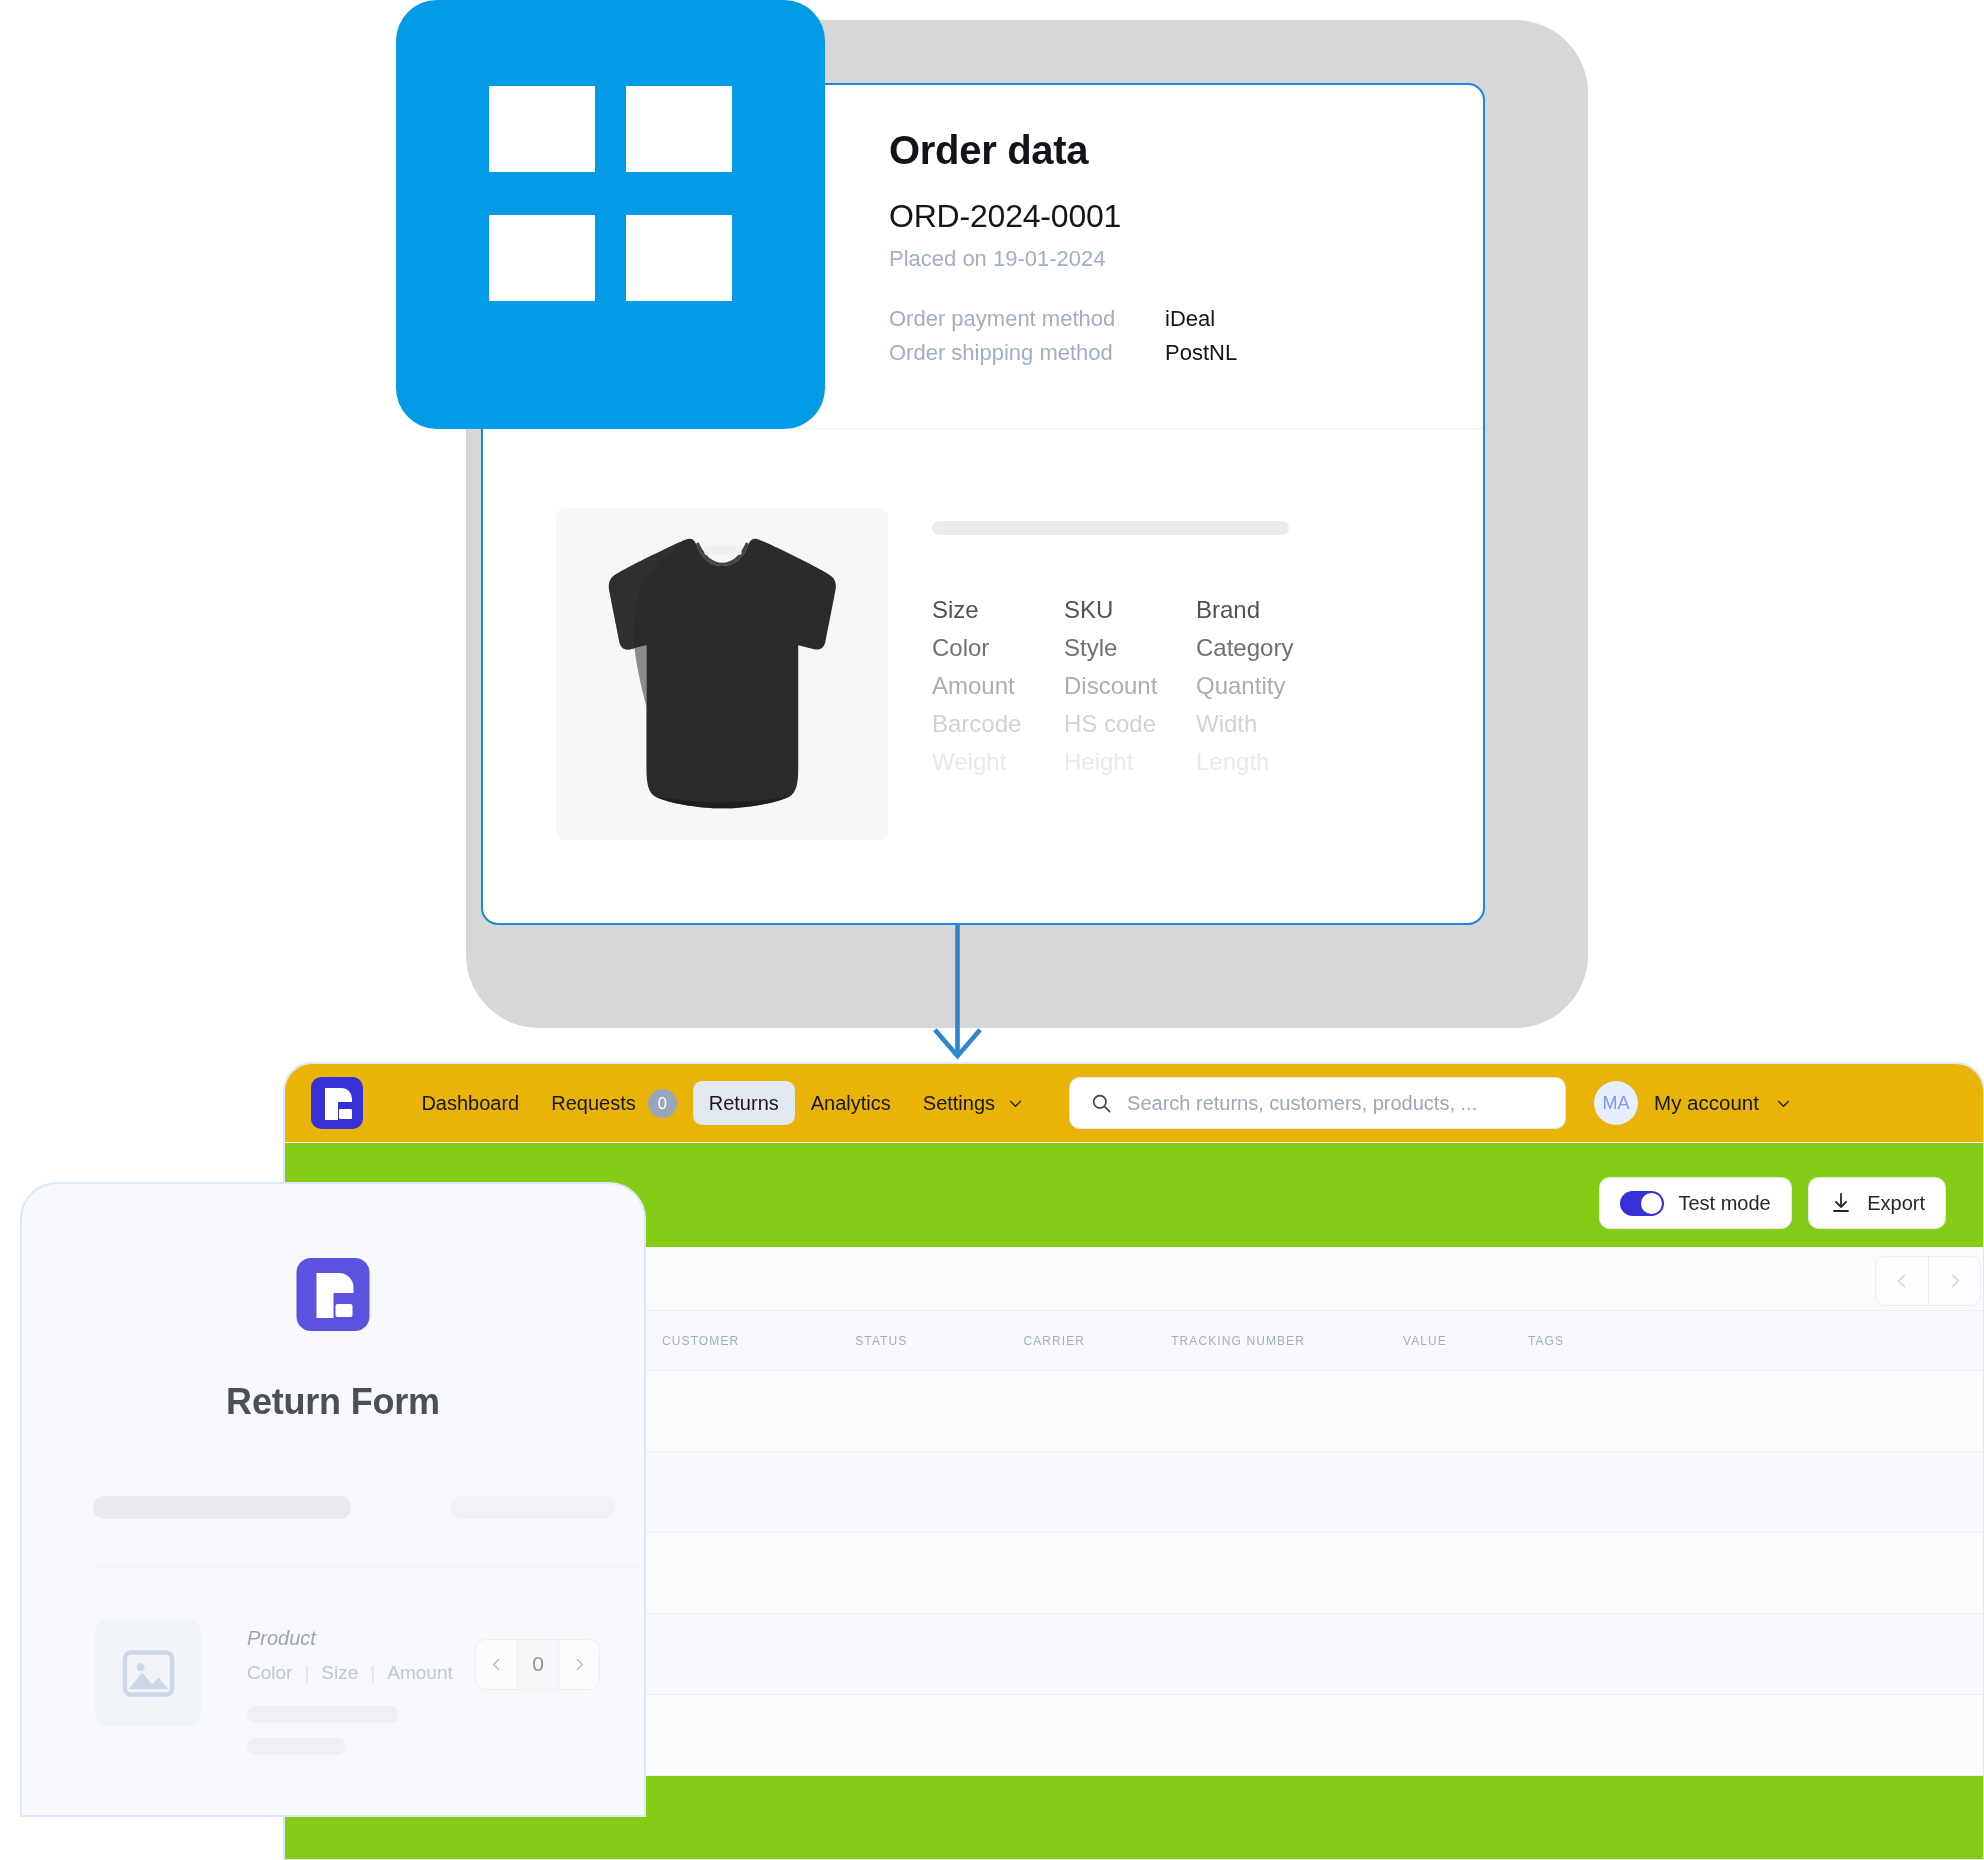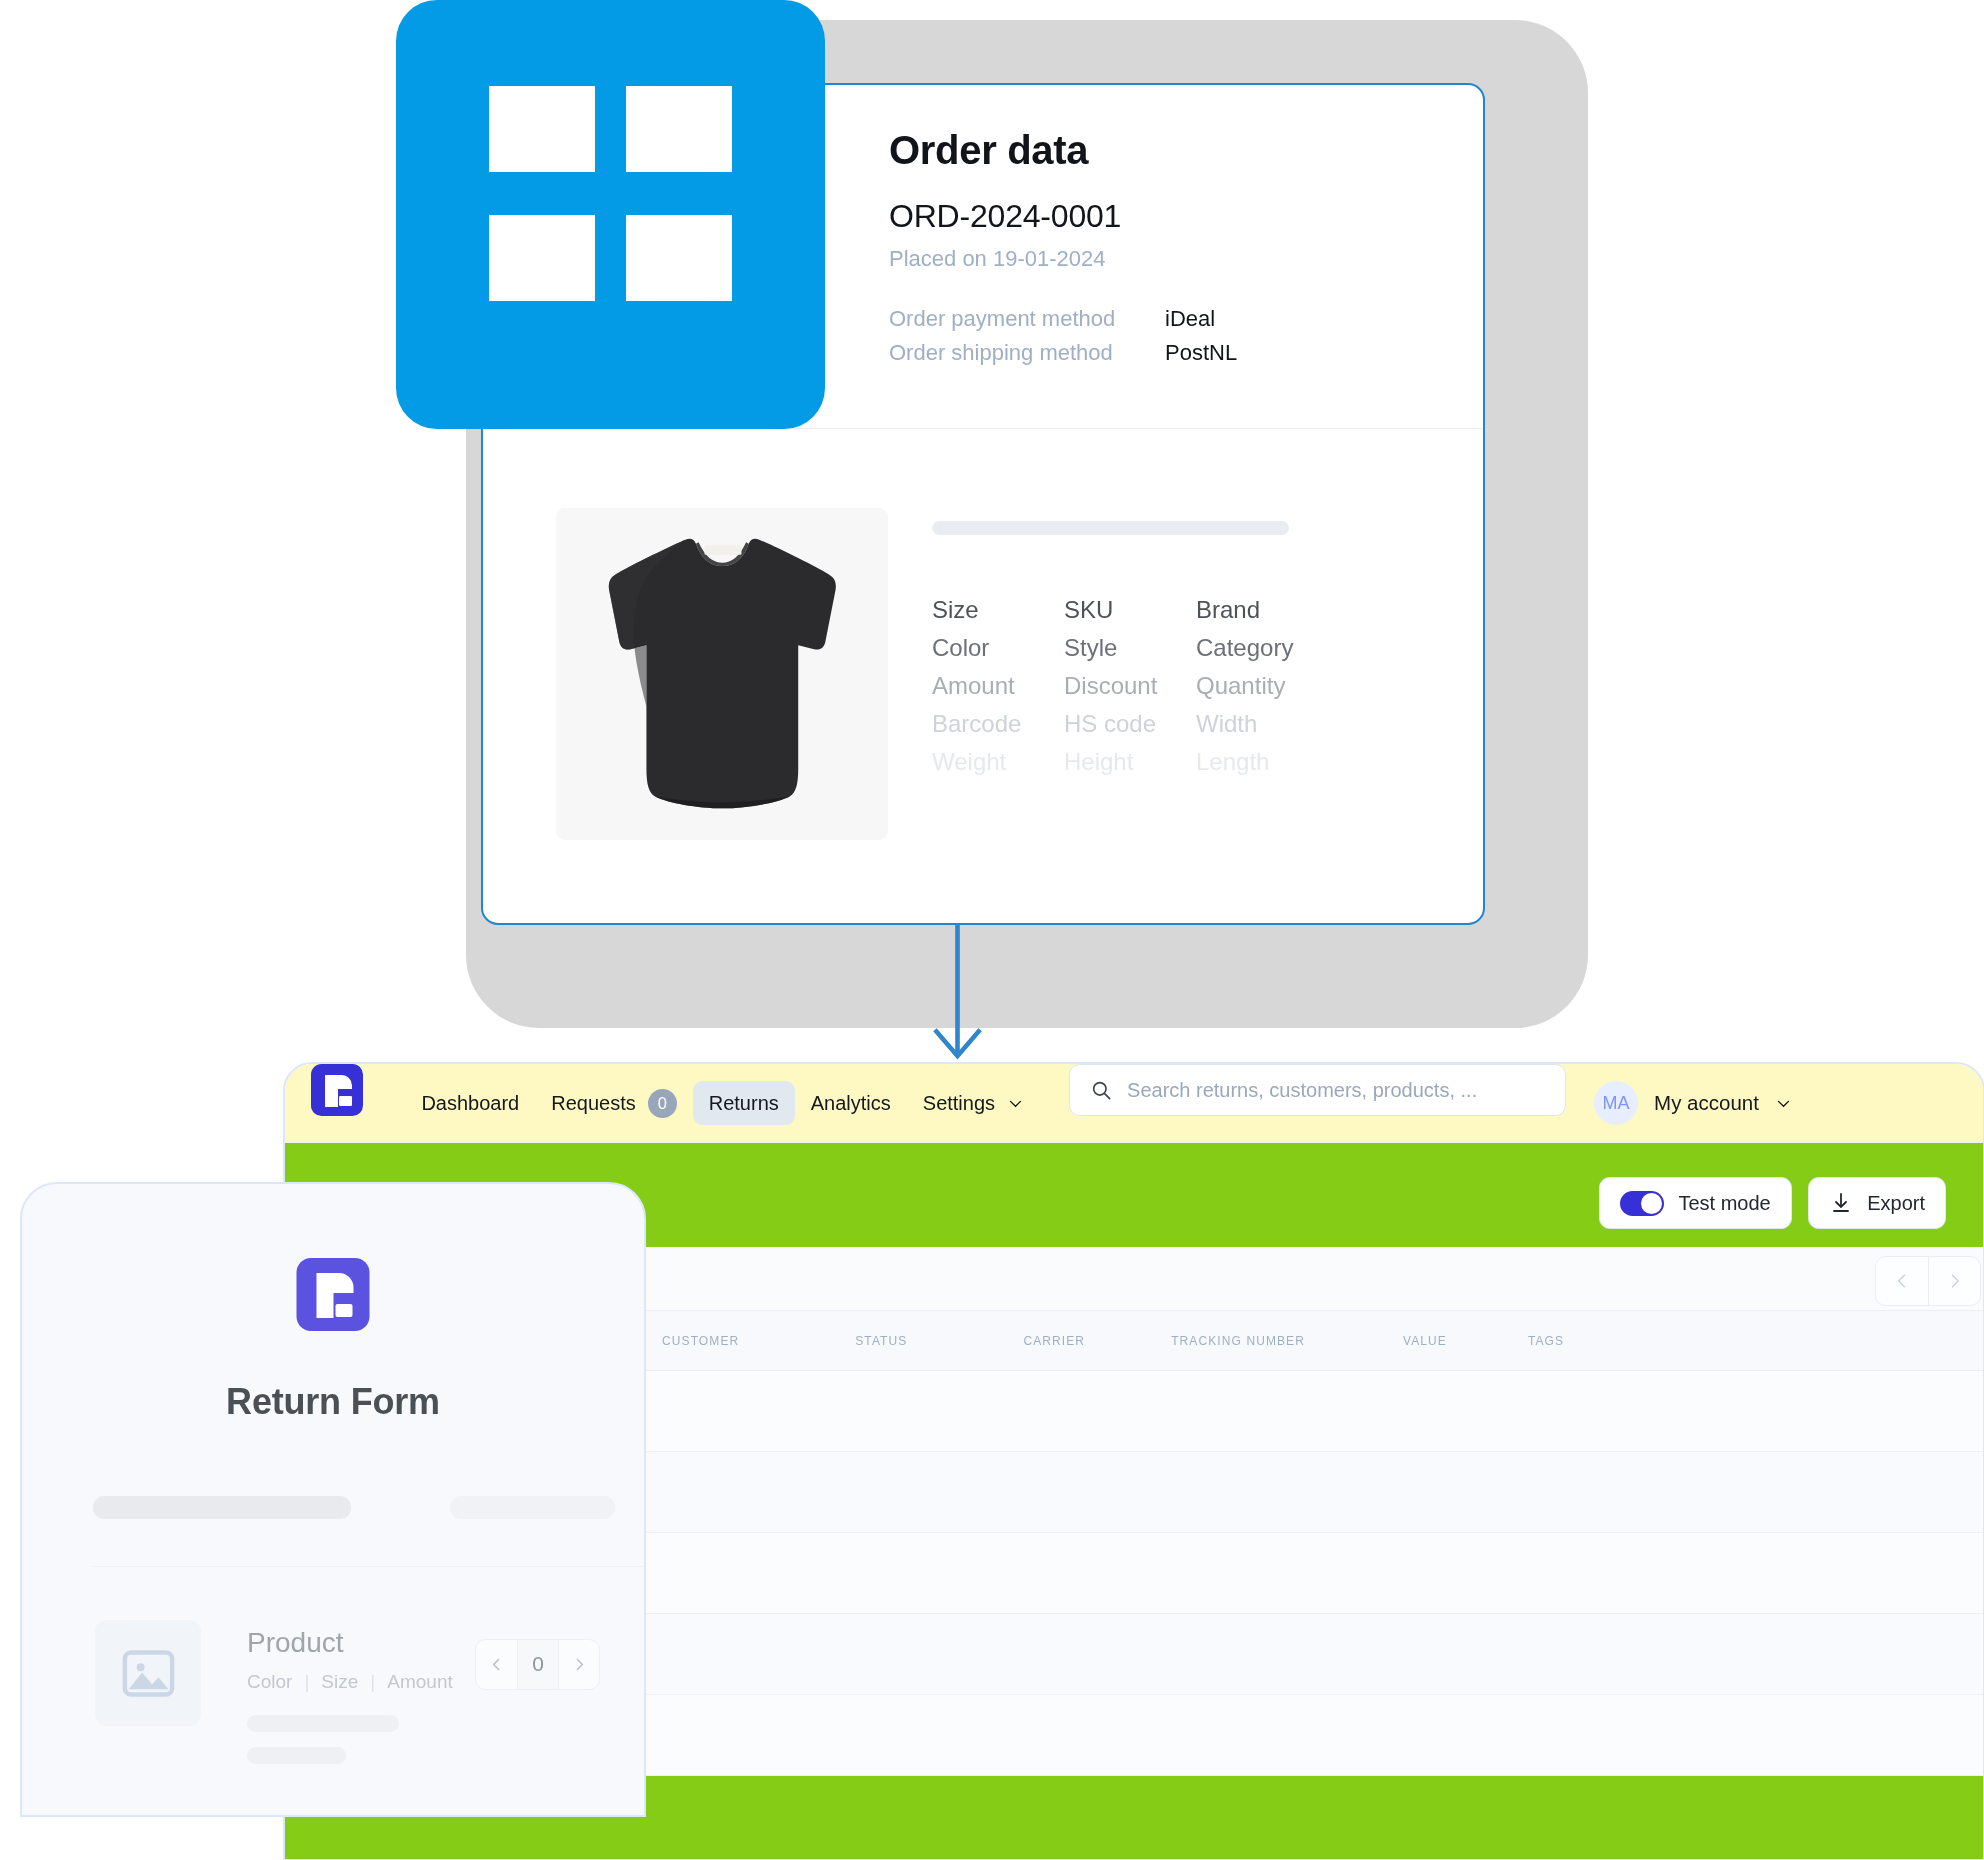--- a/index.html
+++ b/index.html
@@ -118,22 +118,22 @@
     width: 1702px; height: 799px;
     background: #ffffff;
     border: 2.6px solid #dbe7fa;
     border-top-left-radius: 29px;
     border-top-right-radius: 29px;
     overflow: hidden;
   }
   .dash-nav {
     position: relative;
     height: 79px;
-    background: #fef9c3;
-    display: flex; 
+    background: #eab308;
+    display: flex; align-items: center;
     padding: 0 0 0 26.4px;
     border-bottom: 0.7px solid #eef1f6;
   }
   .logo-tile {
     position: relative;
     width: 52px; height: 52px;
     background: #3730d6;
     border-radius: 10.6px;
     flex: 0 0 auto;
   }
@@ -288,21 +288,21 @@
     position: absolute; left: 73px; top: 436px;
     width: 529px;
   }
   .ph-img {
     position: absolute; left: 0; top: 0;
     width: 106px; height: 106px;
     background: #f1f4f8; border-radius: 12px;
     display: flex; align-items: center; justify-content: center;
   }
   .prod-col { position: absolute; left: 152px; top: 6.6px; }
-  .prod-name { font-size: 28px; color: #a0a5ac; }
+  .prod-name { font-size: 20px; color: #a0a5ac; font-style: italic; }
   .prod-attrs {
     margin-top: 12px; display: flex; align-items: center; gap: 12px;
     font-size: 19px; color: #c3c8d0;
   }
   .prod-attrs .sep { color: #dfe3ea; }
   .prod-bar1 {
     margin-top: 22.5px; width: 152px; height: 17px;
     background: #eef0f4; border-radius: 8.6px;
   }
   .prod-bar2 {

